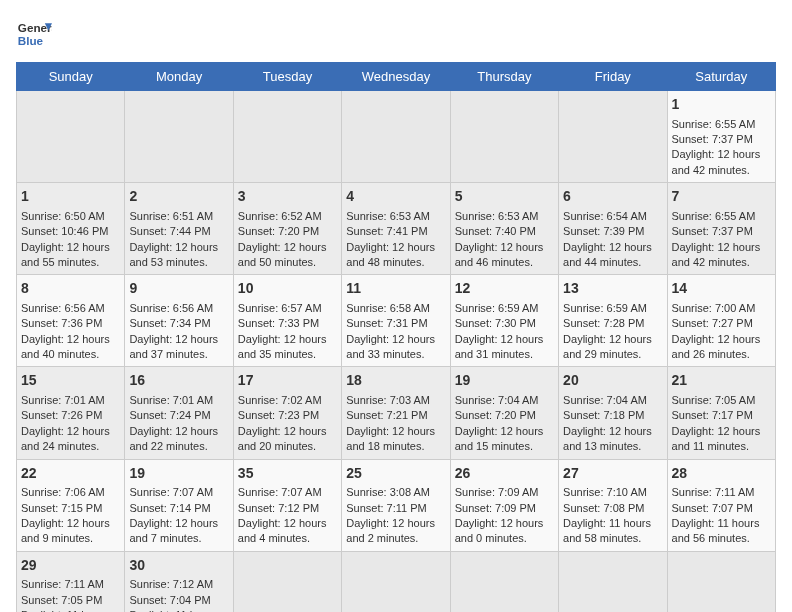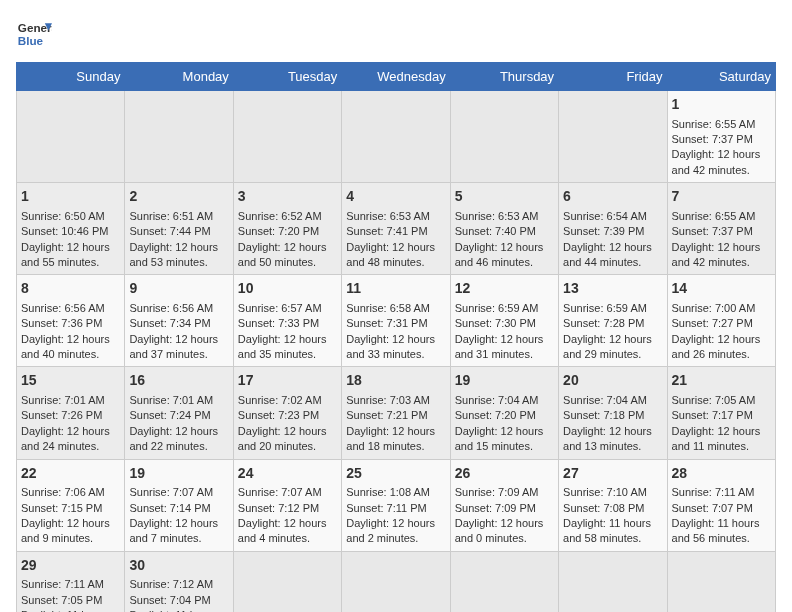--- a/index.html
+++ b/index.html
@@ -39,21 +39,21 @@
     }
     table {
       width: 100%;
       border-collapse: collapse;
       font-size: 11px;
     }
     thead th {
       background: #3a6db5;
       color: #fff;
       padding: 6px 4px;
-      text-align: right;
+      text-align: center;
       font-size: 13px;
       font-weight: normal;
       border: 1px solid #3a6db5;
     }
     tbody td {
       border: 1px solid #ccc;
       vertical-align: top;
       padding: 4px;
       height: 80px;
       width: 14.28%;
@@ -138,22 +138,22 @@
         <td><span class="day-num">16</span><span>Sunrise: 7:01 AM</span><br><span>Sunset: 7:24 PM</span><br><span>Daylight: 12 hours and 22 minutes.</span></td>
         <td><span class="day-num">17</span><span>Sunrise: 7:02 AM</span><br><span>Sunset: 7:23 PM</span><br><span>Daylight: 12 hours and 20 minutes.</span></td>
         <td><span class="day-num">18</span><span>Sunrise: 7:03 AM</span><br><span>Sunset: 7:21 PM</span><br><span>Daylight: 12 hours and 18 minutes.</span></td>
         <td><span class="day-num">19</span><span>Sunrise: 7:04 AM</span><br><span>Sunset: 7:20 PM</span><br><span>Daylight: 12 hours and 15 minutes.</span></td>
         <td><span class="day-num">20</span><span>Sunrise: 7:04 AM</span><br><span>Sunset: 7:18 PM</span><br><span>Daylight: 12 hours and 13 minutes.</span></td>
         <td><span class="day-num">21</span><span>Sunrise: 7:05 AM</span><br><span>Sunset: 7:17 PM</span><br><span>Daylight: 12 hours and 11 minutes.</span></td>
       </tr>
       <tr>
         <td><span class="day-num">22</span><span>Sunrise: 7:06 AM</span><br><span>Sunset: 7:15 PM</span><br><span>Daylight: 12 hours and 9 minutes.</span></td>
         <td><span class="day-num">19</span><span>Sunrise: 7:07 AM</span><br><span>Sunset: 7:14 PM</span><br><span>Daylight: 12 hours and 7 minutes.</span></td>
-        <td><span class="day-num">24</span><span>Sunrise: 7:07 AM</span><br><span>Sunset: 7:12 PM</span><br><span>Daylight: 12 hours and 4 minutes.</span></td>
-        <td><span class="day-num">25</span><span>Sunrise: 1:08 AM</span><br><span>Sunset: 7:11 PM</span><br><span>Daylight: 12 hours and 2 minutes.</span></td>
+        <td><span class="day-num">35</span><span>Sunrise: 7:07 AM</span><br><span>Sunset: 7:12 PM</span><br><span>Daylight: 12 hours and 4 minutes.</span></td>
+        <td><span class="day-num">25</span><span>Sunrise: 3:08 AM</span><br><span>Sunset: 7:11 PM</span><br><span>Daylight: 12 hours and 2 minutes.</span></td>
         <td><span class="day-num">26</span><span>Sunrise: 7:09 AM</span><br><span>Sunset: 7:09 PM</span><br><span>Daylight: 12 hours and 0 minutes.</span></td>
         <td><span class="day-num">27</span><span>Sunrise: 7:10 AM</span><br><span>Sunset: 7:08 PM</span><br><span>Daylight: 11 hours and 58 minutes.</span></td>
         <td><span class="day-num">28</span><span>Sunrise: 7:11 AM</span><br><span>Sunset: 7:07 PM</span><br><span>Daylight: 11 hours and 56 minutes.</span></td>
       </tr>
       <tr>
         <td><span class="day-num">29</span><span>Sunrise: 7:11 AM</span><br><span>Sunset: 7:05 PM</span><br><span>Daylight: 11 hours and 53 minutes.</span></td>
         <td><span class="day-num">30</span><span>Sunrise: 7:12 AM</span><br><span>Sunset: 7:04 PM</span><br><span>Daylight: 11 hours and 51 minutes.</span></td>
         <td class="empty"></td>
         <td class="empty"></td>
         <td class="empty"></td>

